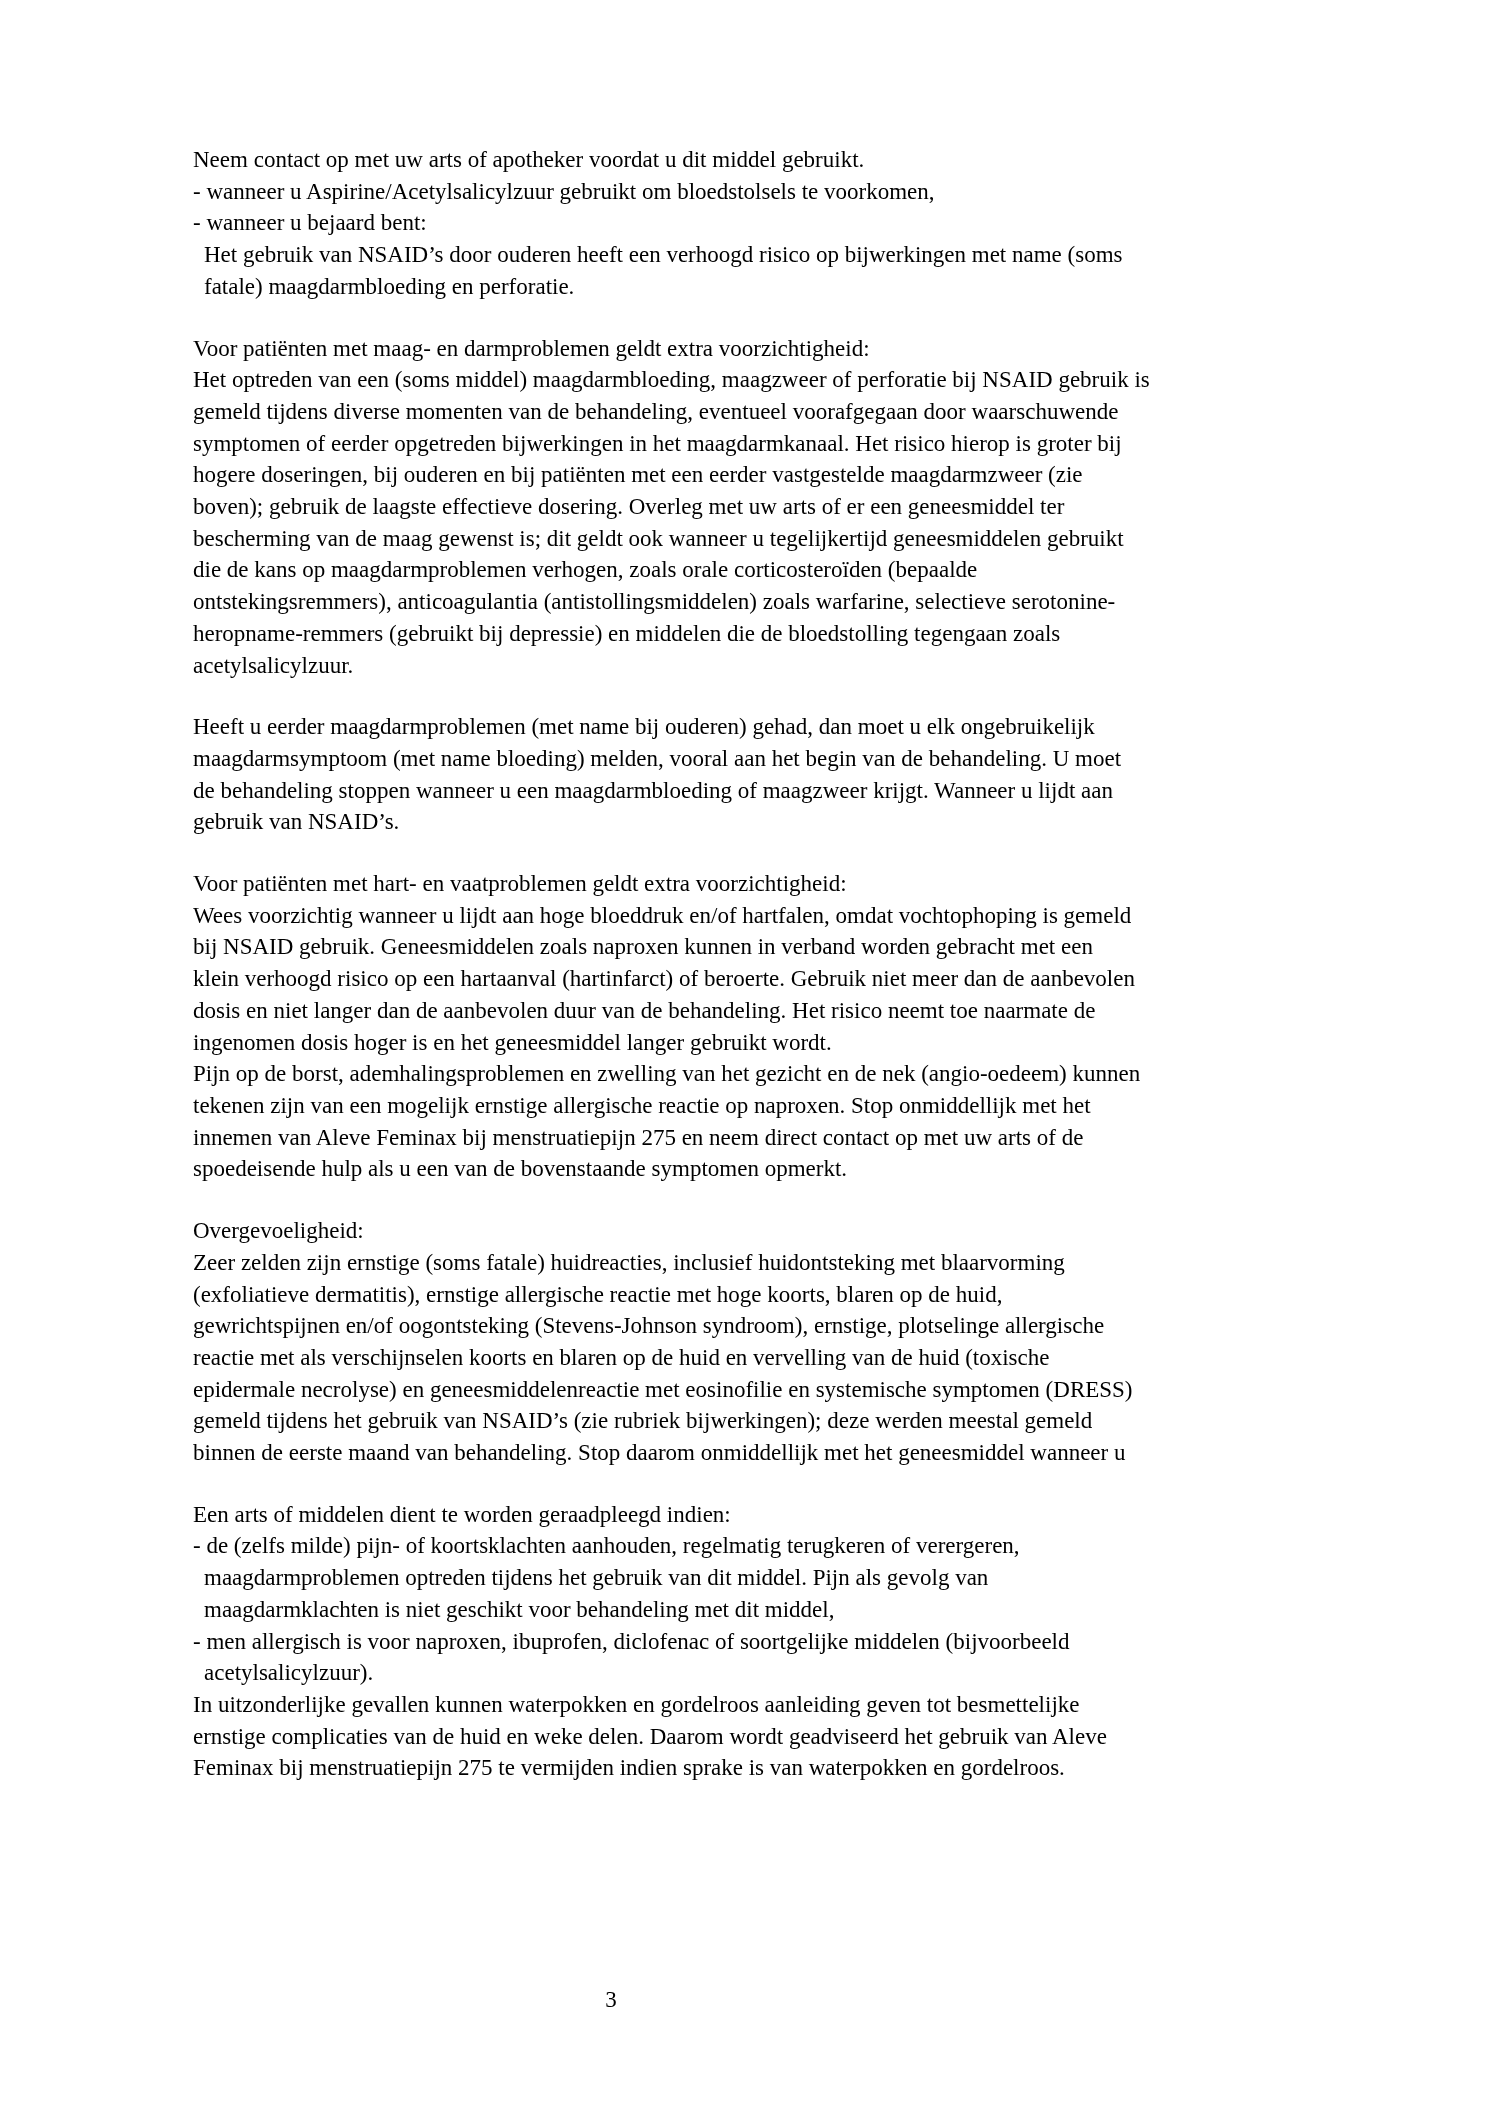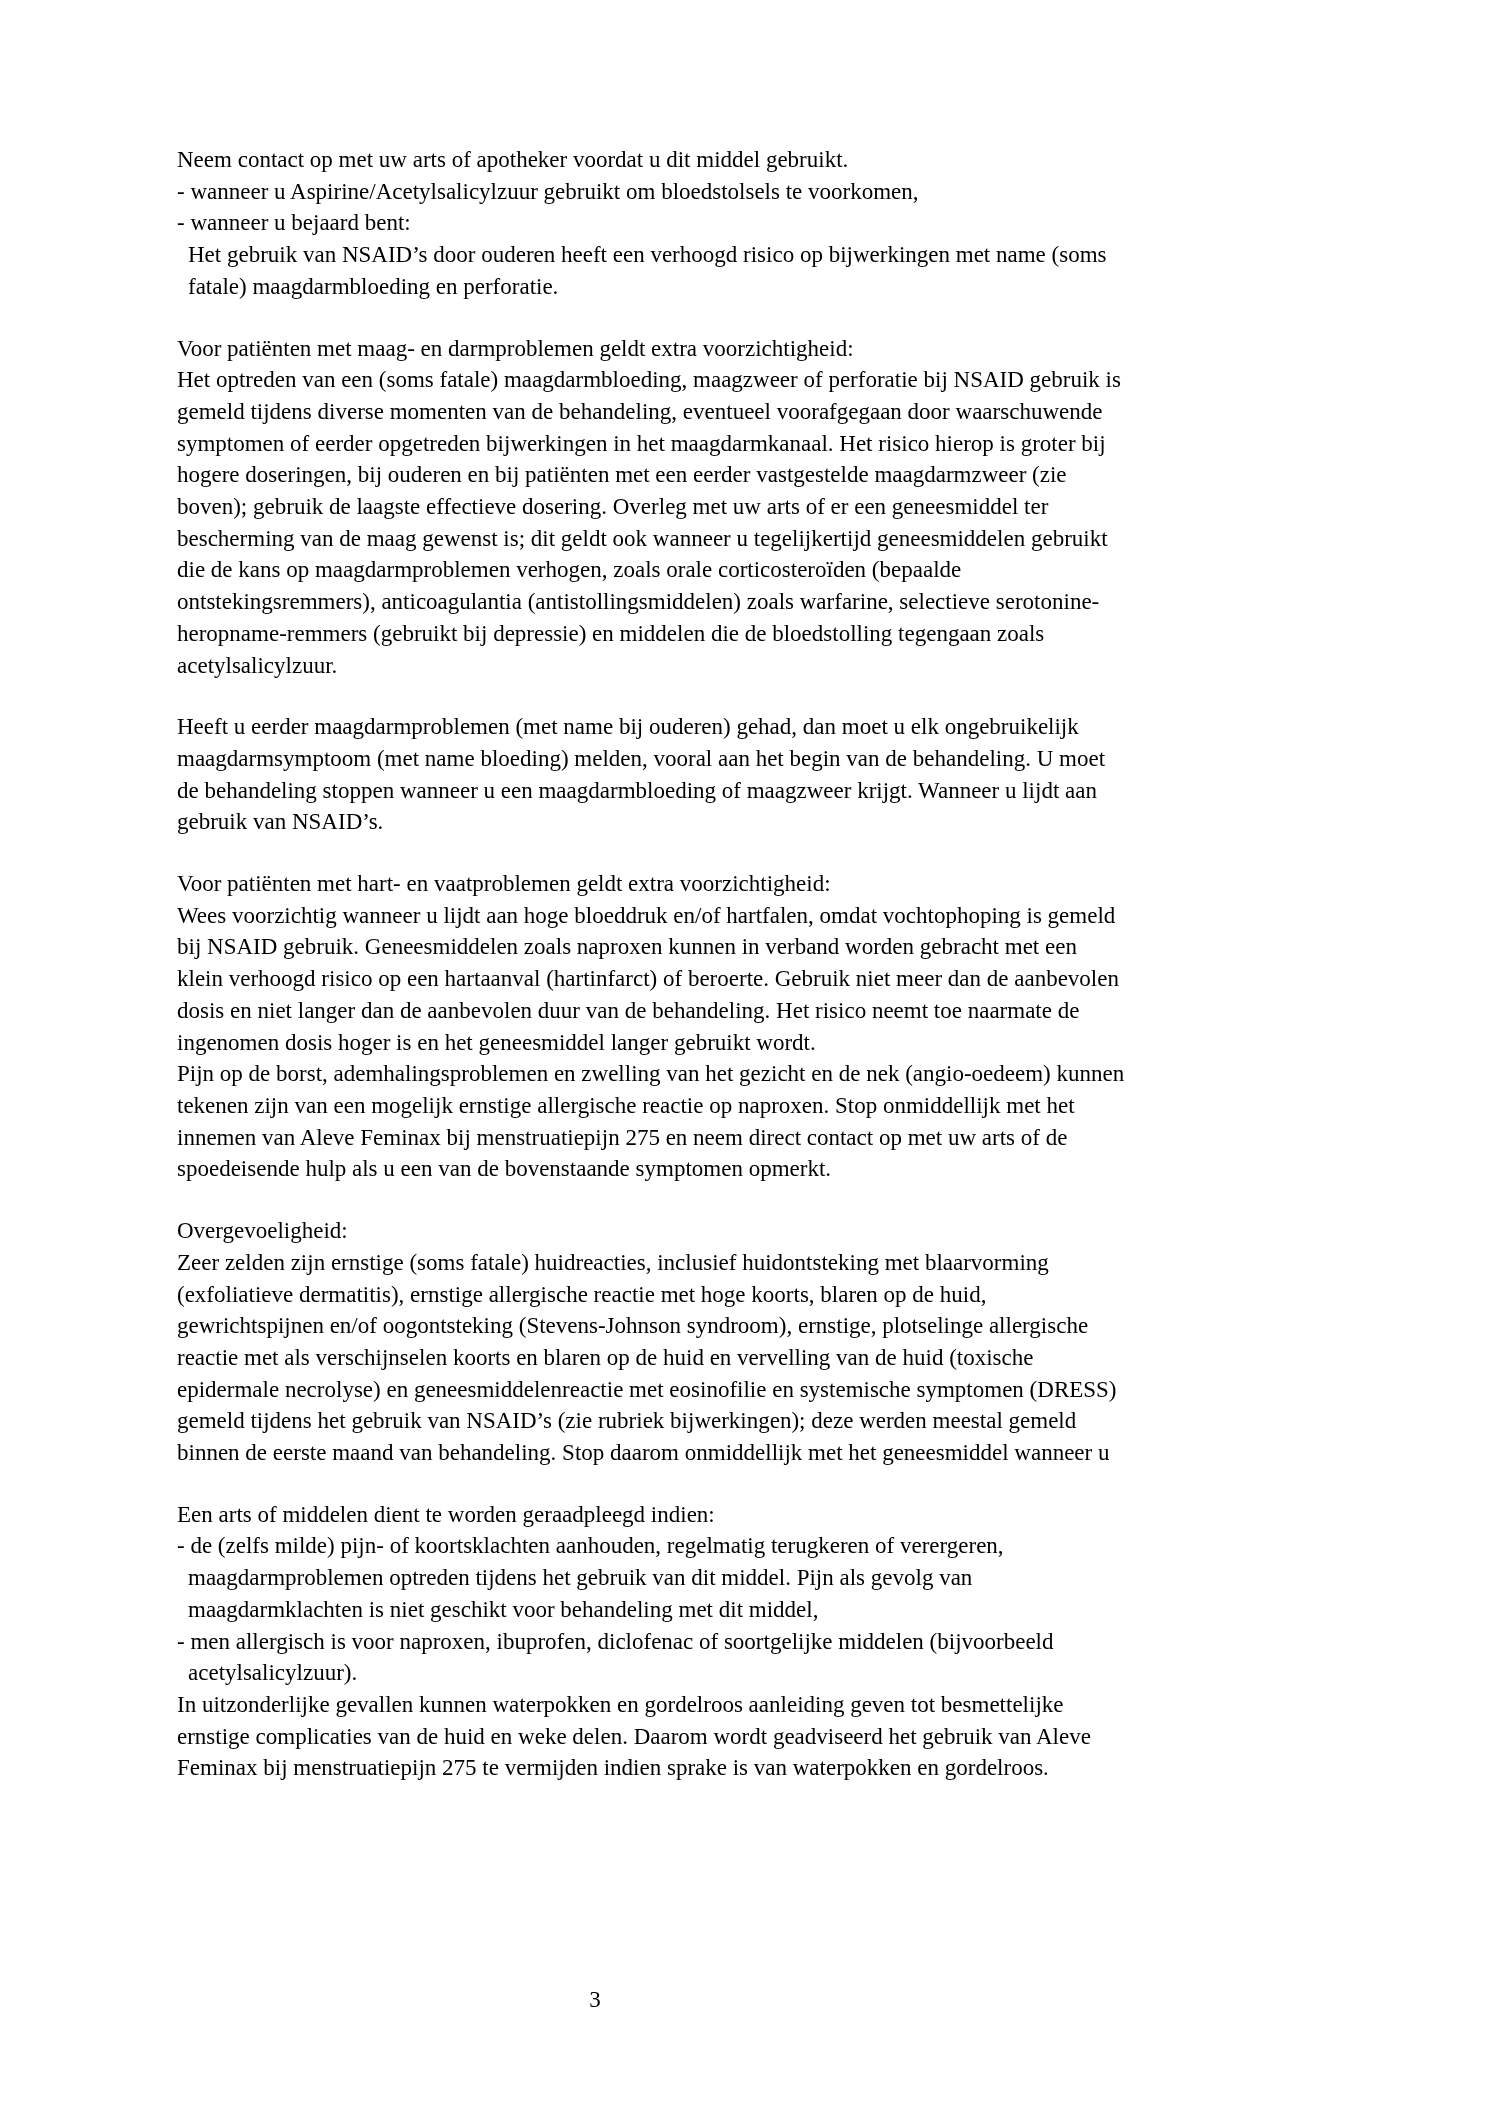--- a/index.html
+++ b/index.html
@@ -8,20 +8,21 @@
     background: #ffffff;
   }
   .page {
     position: relative;
     width: 1190px;
     height: 2112px;
     background: #ffffff;
     overflow: hidden;
     font-family: "Liberation Serif", "DejaVu Serif", serif;
     color: #000000;
+    margin-left: 16px;
   }
   .content {
     position: absolute;
     left: 177px;
     top: 144px;
     width: 1280px;
     font-size: 23px;
     line-height: 31.7px;
     text-align: left;
   }
@@ -54,21 +55,21 @@
 
   <div class="para">
         <div class="line">Neem contact op met uw arts of apotheker voordat u dit middel gebruikt.</div>
         <div class="line">- wanneer u Aspirine/Acetylsalicylzuur gebruikt om bloedstolsels te voorkomen,</div>
         <div class="line">- wanneer u bejaard bent:</div>
         <div class="line indent-1">Het gebruik van NSAID’s door ouderen heeft een verhoogd risico op bijwerkingen met name (soms</div>
         <div class="line indent-1">fatale) maagdarmbloeding en perforatie.</div>
       </div>
       <div class="para">
         <div class="line">Voor patiënten met maag- en darmproblemen geldt extra voorzichtigheid:</div>
-        <div class="line">Het optreden van een (soms fatale) maagdarmbloeding, maagzweer of perforatie bij NSAID gebruik is</div>
+        <div class="line">Het optreden van een (soms middel) maagdarmbloeding, maagzweer of perforatie bij NSAID gebruik is</div>
         <div class="line">gemeld tijdens diverse momenten van de behandeling, eventueel voorafgegaan door waarschuwende</div>
         <div class="line">symptomen of eerder opgetreden bijwerkingen in het maagdarmkanaal. Het risico hierop is groter bij</div>
         <div class="line">hogere doseringen, bij ouderen en bij patiënten met een eerder vastgestelde maagdarmzweer (zie</div>
         <div class="line">boven); gebruik de laagste effectieve dosering. Overleg met uw arts of er een geneesmiddel ter</div>
         <div class="line">bescherming van de maag gewenst is; dit geldt ook wanneer u tegelijkertijd geneesmiddelen gebruikt</div>
         <div class="line">die de kans op maagdarmproblemen verhogen, zoals orale corticosteroïden (bepaalde</div>
         <div class="line">ontstekingsremmers), anticoagulantia (antistollingsmiddelen) zoals warfarine, selectieve serotonine-</div>
         <div class="line">heropname-remmers (gebruikt bij depressie) en middelen die de bloedstolling tegengaan zoals</div>
         <div class="line">acetylsalicylzuur.</div>
       </div>

